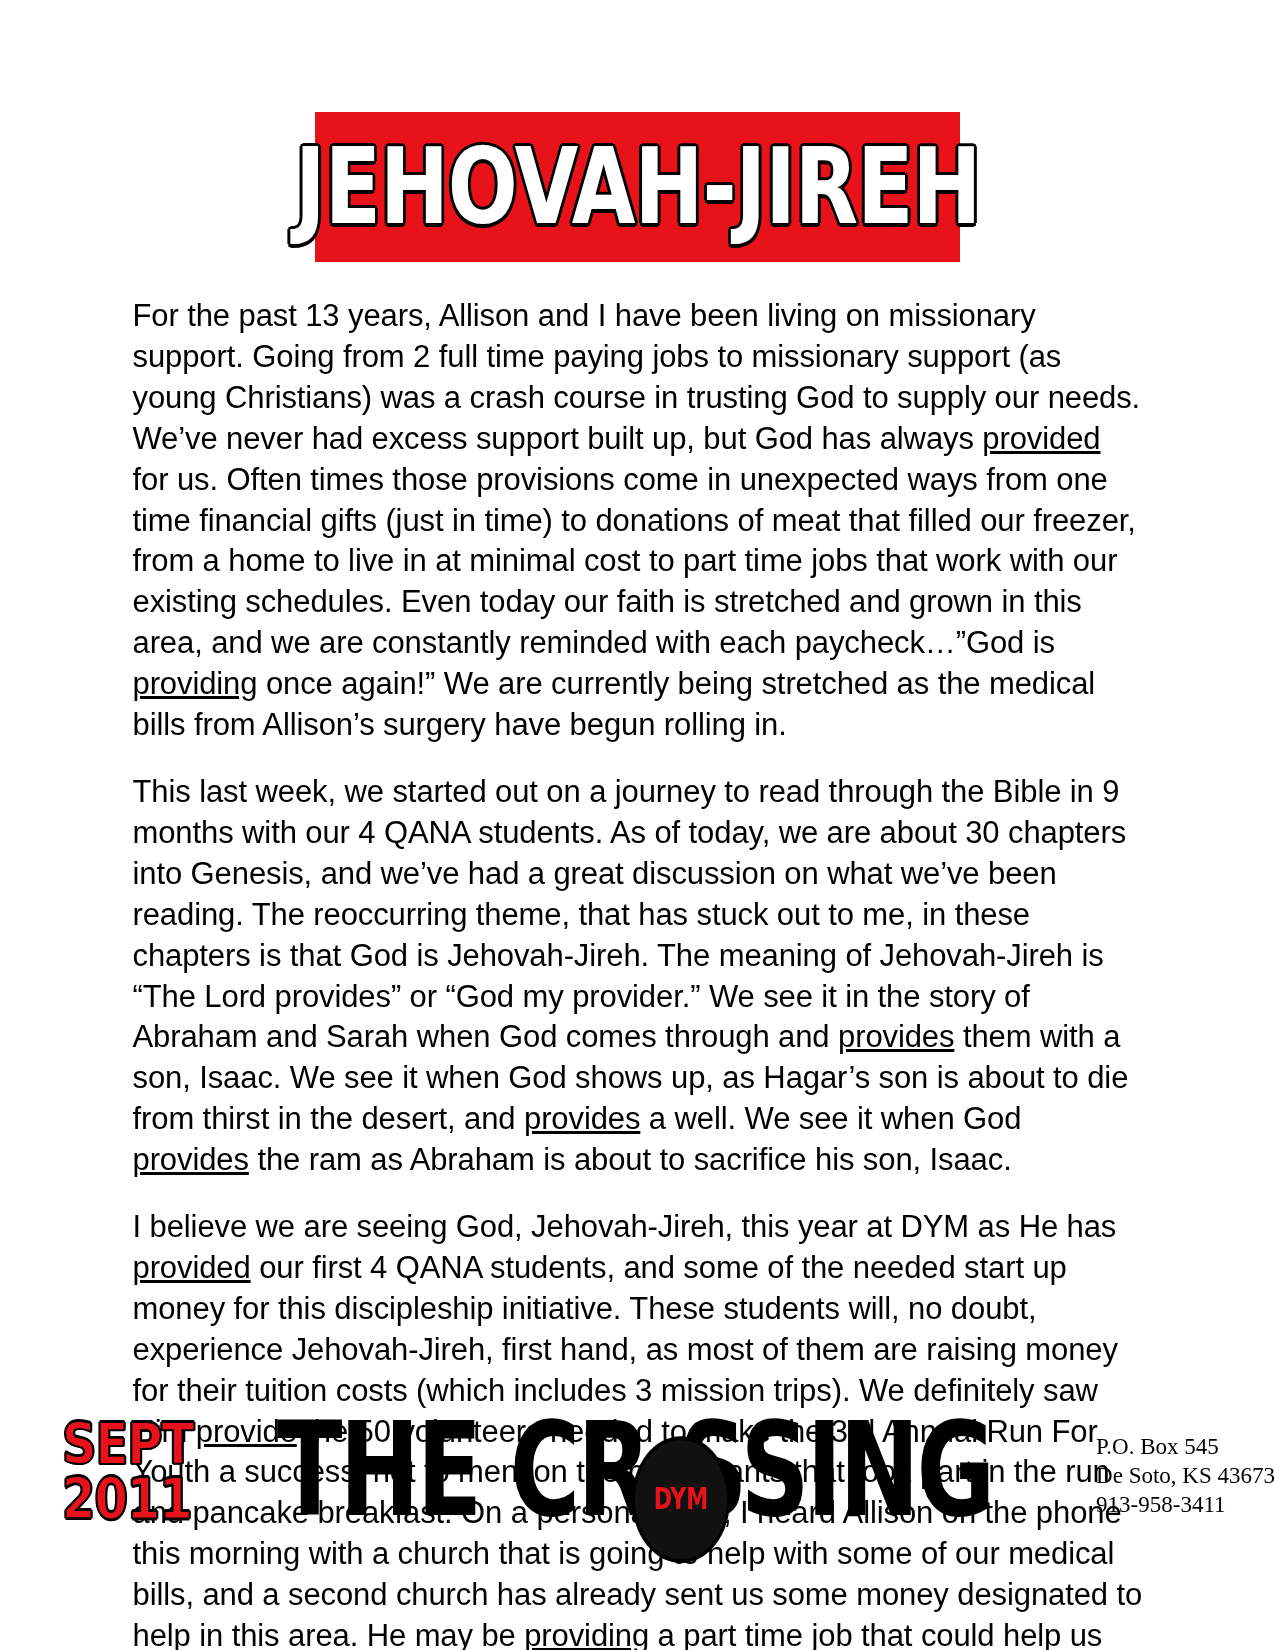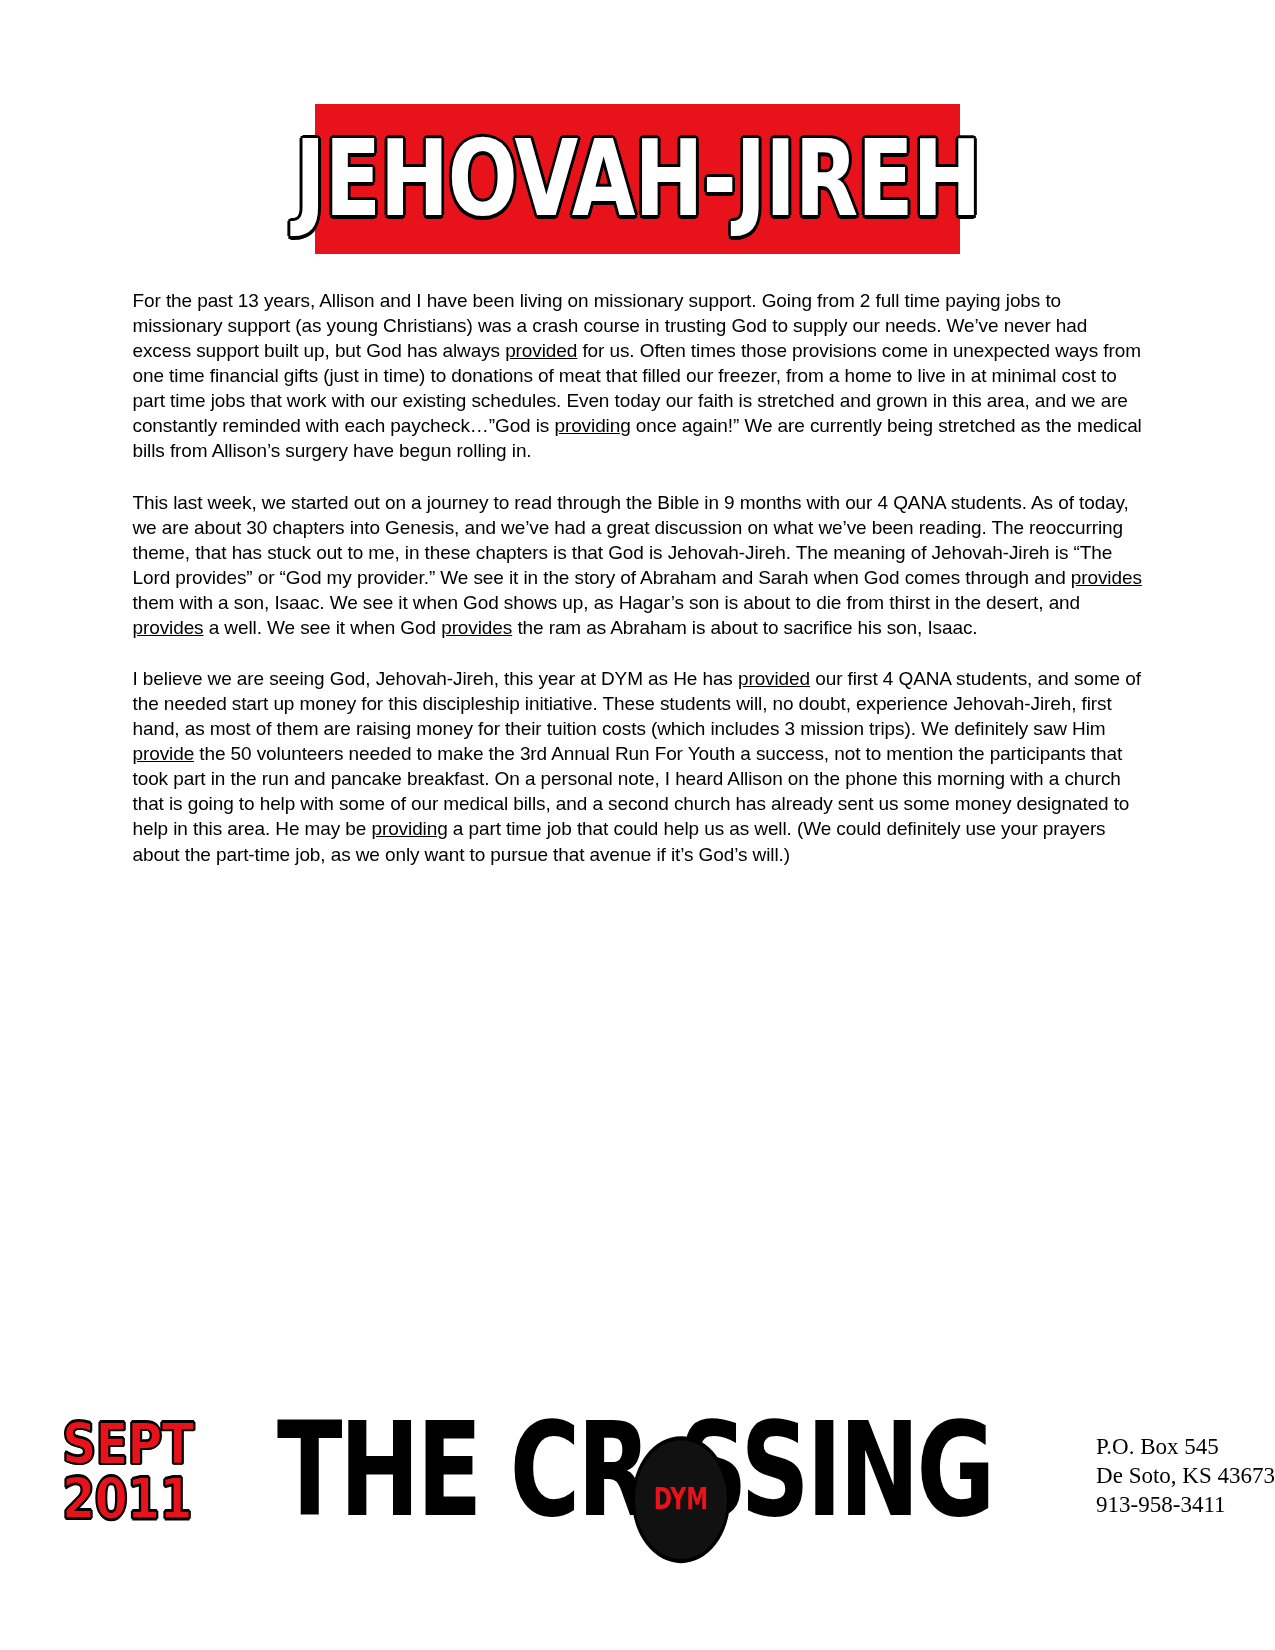--- a/index.html
+++ b/index.html
@@ -14,21 +14,21 @@
     color: #000000;
     position: relative;
     overflow: hidden;
   }
 
   .page {
     position: relative;
     width: 1275px;
     height: 1650px;
     box-sizing: border-box;
-    padding: 8px;
+    padding: 16px;
   }
 
   
   .banner-wrap {
     display: flex;
     justify-content: center;
     padding-top: 96px;
   }
   .banner {
     background: #e8121a;
@@ -55,21 +55,21 @@
   }
 
   
   .body-copy {
     margin: 0 auto;
     width: 1010px;
     padding-top: 34px;
   }
   .body-copy p {
     font-family: "Liberation Sans", sans-serif;
-    font-size: 19px;
+    font-size: 31px;
     line-height: 1.32;
     margin: 0 0 26px 0;
     text-align: left;
     letter-spacing: -0.1px;
   }
   .u { text-decoration: underline; }
 
   
   .footer {
     position: absolute;

